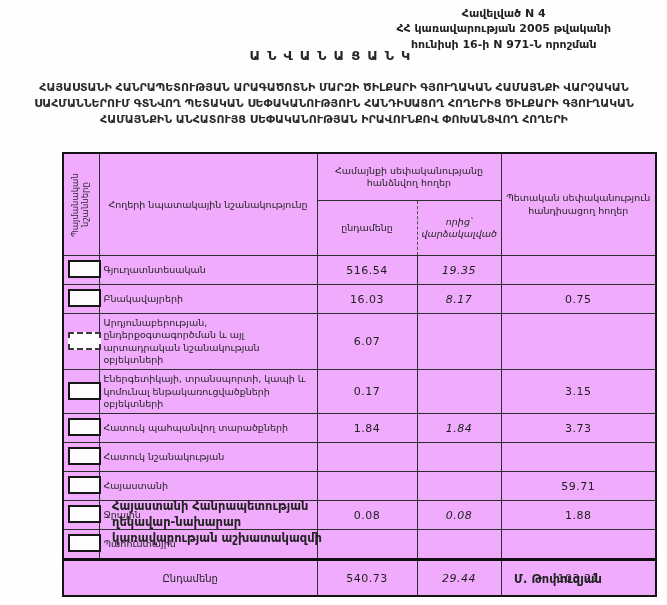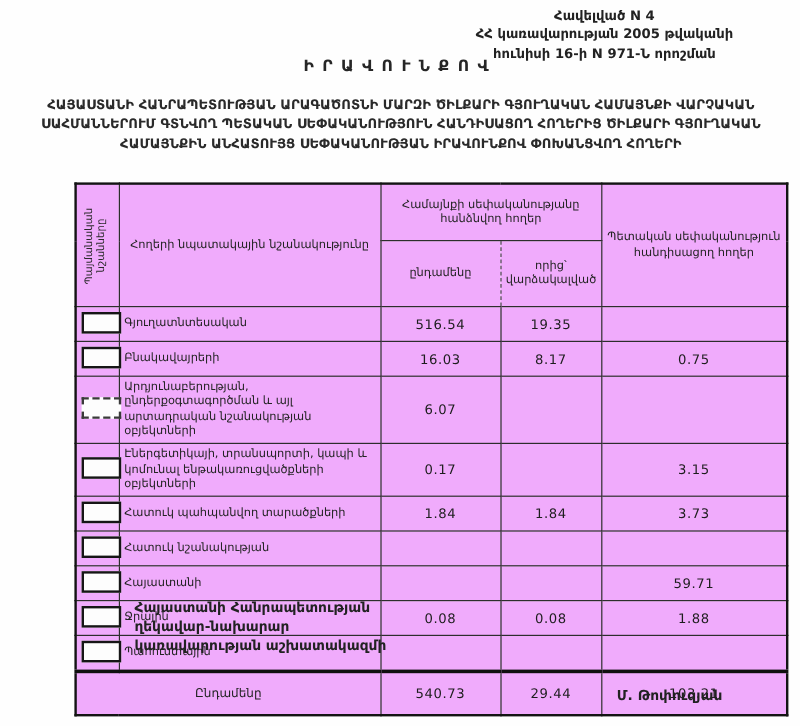--- a/index.html
+++ b/index.html
@@ -45,21 +45,21 @@
     border:1.5px solid #2d2d2d;
     padding:3px 4px;
     font-weight:normal;
     vertical-align:middle;
     background:#f0abfc;
   }
   th.th-group { height:40px; text-align:center; line-height:1.3; border-bottom:1.5px solid #2d2d2d; }
   th.th-sub { height:48px; text-align:center; line-height:1.3; }
   th.th-state { line-height:1.35; }
   th.th-purpose { text-align:center; }
-  .dashed-left { border-left:1.5px dashed #4a4a4a !important; }
+  .dashed-left { border-left:1.5px dashed #4a4a4a !important;font-style:italic; }
   .dotted-right { border-right:1.5px dashed #4a4a4a !important; }
 
   
   th.th-sym { padding:2px 1px; }
   .rot {
     writing-mode:vertical-rl;
     transform:rotate(180deg);
     font-size:8.5px; line-height:1.15;
     height:84px; margin:0 auto;
     text-align:center; white-space:normal;
@@ -93,21 +93,21 @@
 <body>
 
 <div class="page">
 
   <div class="top-block">
     <div>Հավելված N 4</div>
     <div>ՀՀ կառավարության 2005 թվականի</div>
     <div>հունիսի 16-ի N 971-Ն որոշման</div>
   </div>
 
-  <h1 class="doc-title">ԻՐԱՎՈՒՆՔՈՎ</h1>
+  <h1 class="doc-title">ԱՆՎԱՆԱՑԱՆԿ</h1>
 
   <p class="doc-subtitle">ՀԱՅԱՍՏԱՆԻ ՀԱՆՐԱՊԵՏՈՒԹՅԱՆ ԱՐԱԳԱԾՈՏՆԻ ՄԱՐԶԻ ԾԻԼՔԱՐԻ ԳՅՈՒՂԱԿԱՆ ՀԱՄԱՅՆՔԻ ՎԱՐՉԱԿԱՆ ՍԱՀՄԱՆՆԵՐՈՒՄ ԳՏՆՎՈՂ ՊԵՏԱԿԱՆ ՍԵՓԱԿԱՆՈՒԹՅՈՒՆ ՀԱՆԴԻՍԱՑՈՂ ՀՈՂԵՐԻՑ ԾԻԼՔԱՐԻ ԳՅՈՒՂԱԿԱՆ ՀԱՄԱՅՆՔԻՆ ԱՆՀԱՏՈՒՅՑ ՍԵՓԱԿԱՆՈՒԹՅԱՆ ԻՐԱՎՈՒՆՔՈՎ ՓՈԽԱՆՑՎՈՂ ՀՈՂԵՐԻ</p>
 
   <table class="landlist">
     <colgroup>
       <col style="width:36px">
         <col style="width:218px">
         <col style="width:100px">
         <col style="width:84px">
         <col style="width:155px">

